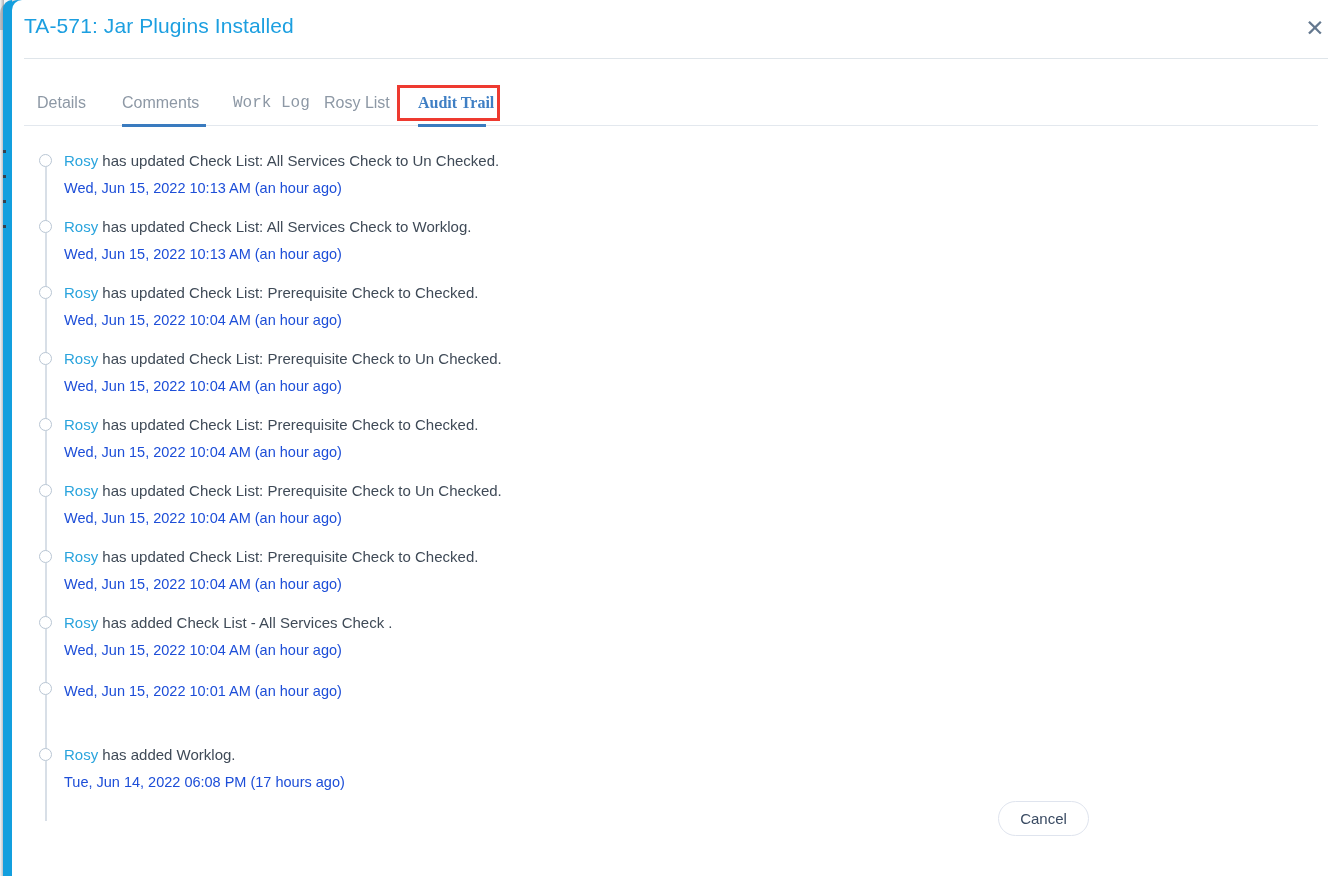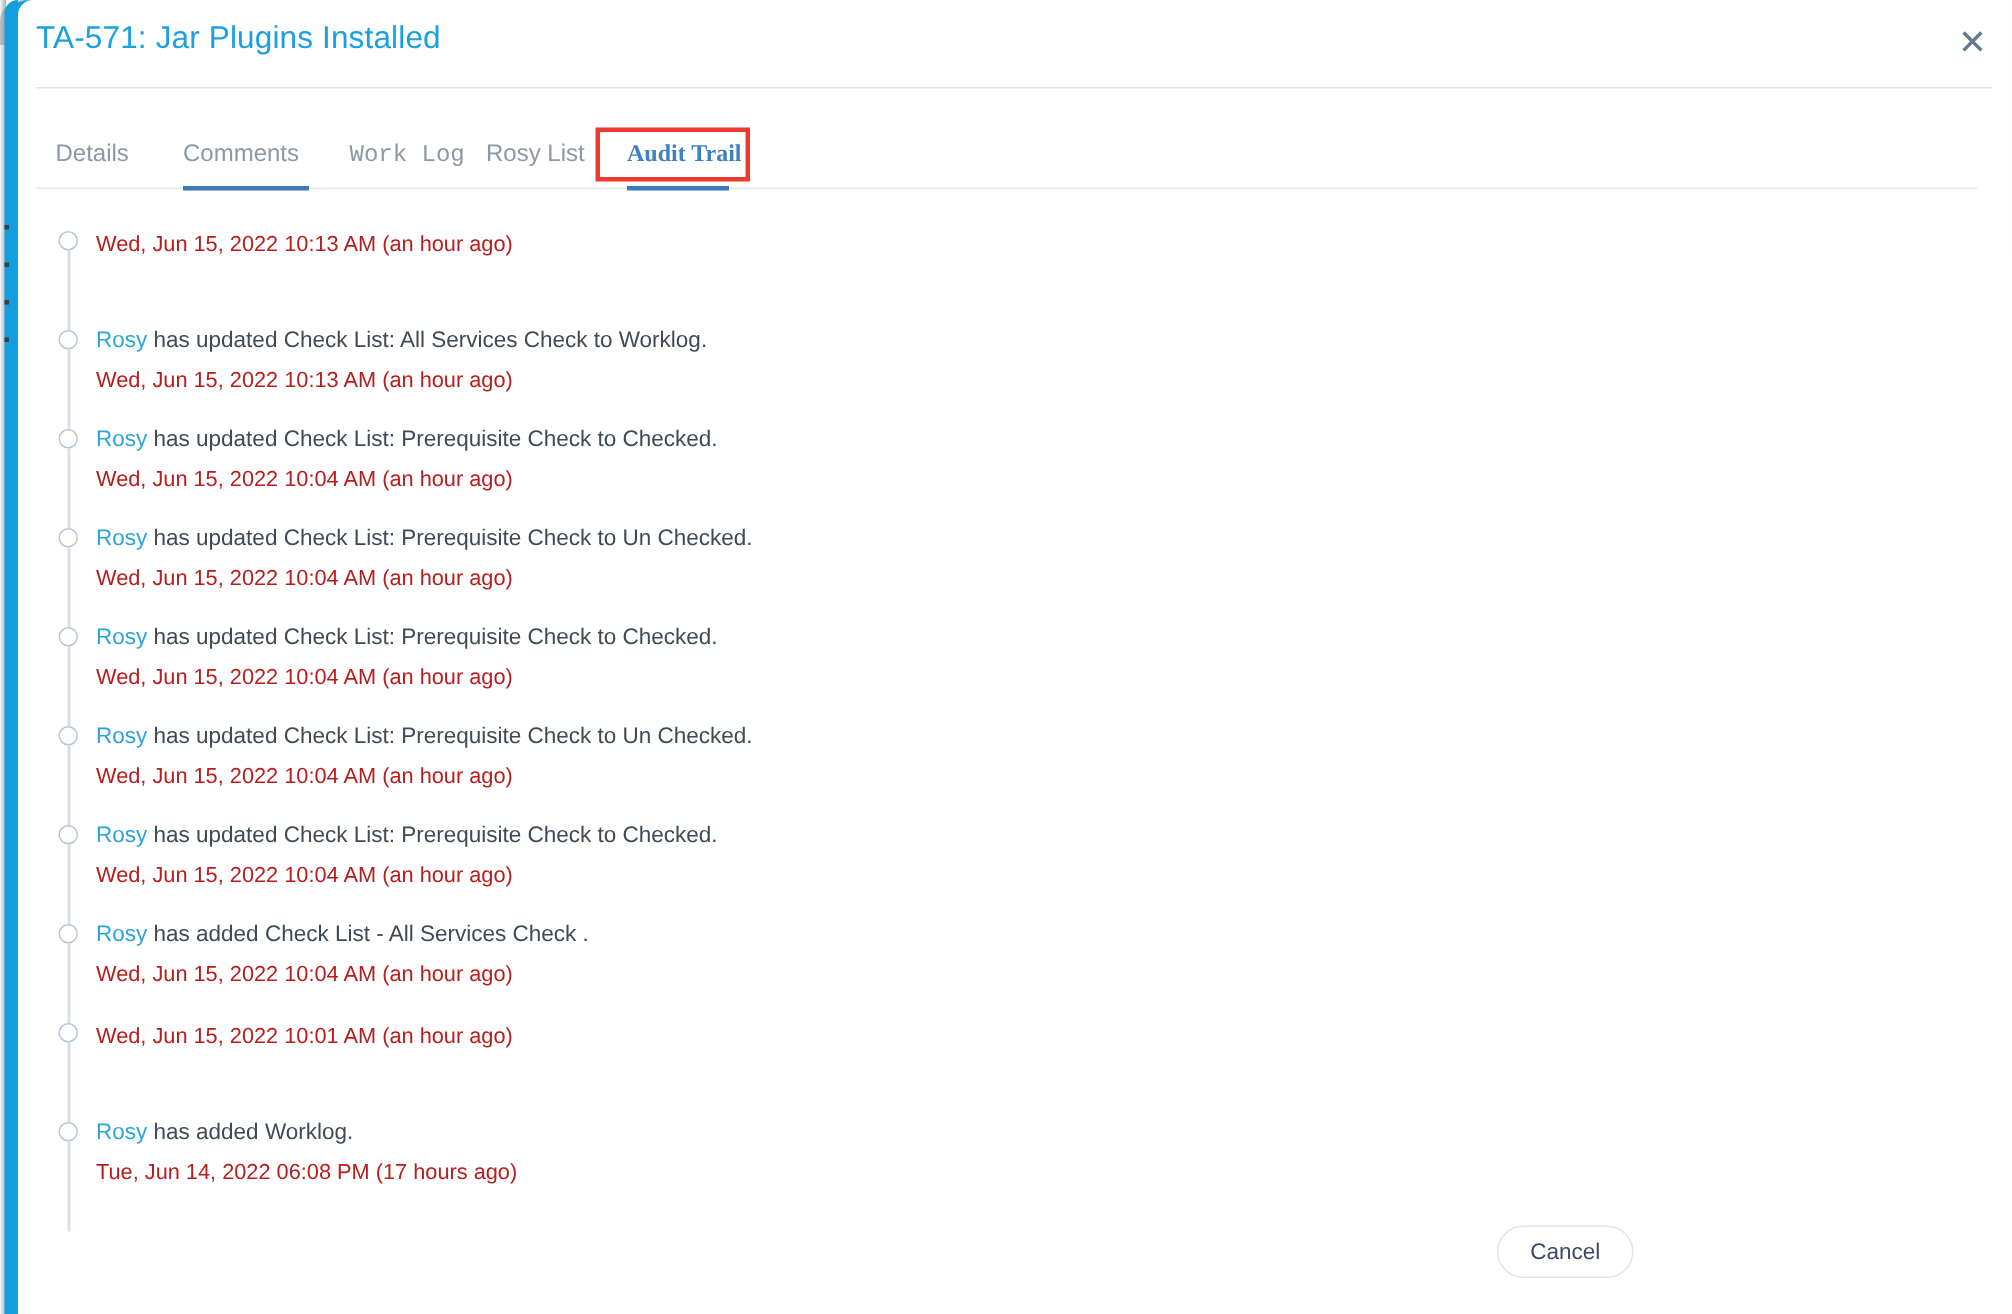--- a/index.html
+++ b/index.html
@@ -219,31 +219,31 @@
     color: #3f4a57;
     line-height: 20px;
     padding-top: 5px;
     white-space: nowrap;
   }
   .tl-actor {
     color: #2aa4dd;
   }
   .tl-time {
     font-size: 14.5px;
-    color: #b91c1c;
+    color: #1d4ed8;
     line-height: 20px;
     padding-top: 7px;
     white-space: nowrap;
   }
 
   
   .modal-footer {
     position: absolute;
     left: 0;
-    bottom: 16px;
+    bottom: 32px;
     width: 1136px;
     height: 50px;
     text-decoration: underline;
   }
   .cancel-btn {
     position: absolute;
     right: 59px;
     top: 7px;
     min-width: 91px;
     height: 35px;
@@ -287,20 +287,21 @@
       <button class="tab" style="left: 221px; font-family: Liberation Mono, monospace;">Work Log</button>
       <button class="tab" style="left: 312px;">Rosy List</button>
       <button class="tab active" style="left: 406px;">Audit Trail</button>
     </div>
   <div class="tabs-divider"></div>
 
   <div class="timeline">
       <div class="tl-item">
         <div class="tl-line"></div>
         <div class="tl-bullet"></div>
+        <div class="tl-text"><span class="tl-actor">Rosy</span><span> has updated Check List: All Services Check to Un Checked.</span></div>
         <div class="tl-time">Wed, Jun 15, 2022 10:13 AM (an hour ago)</div>
       </div>
       <div class="tl-item">
         <div class="tl-line"></div>
         <div class="tl-bullet"></div>
         <div class="tl-text"><span class="tl-actor">Rosy</span><span> has updated Check List: All Services Check to Worklog.</span></div>
         <div class="tl-time">Wed, Jun 15, 2022 10:13 AM (an hour ago)</div>
       </div>
       <div class="tl-item">
         <div class="tl-line"></div>

